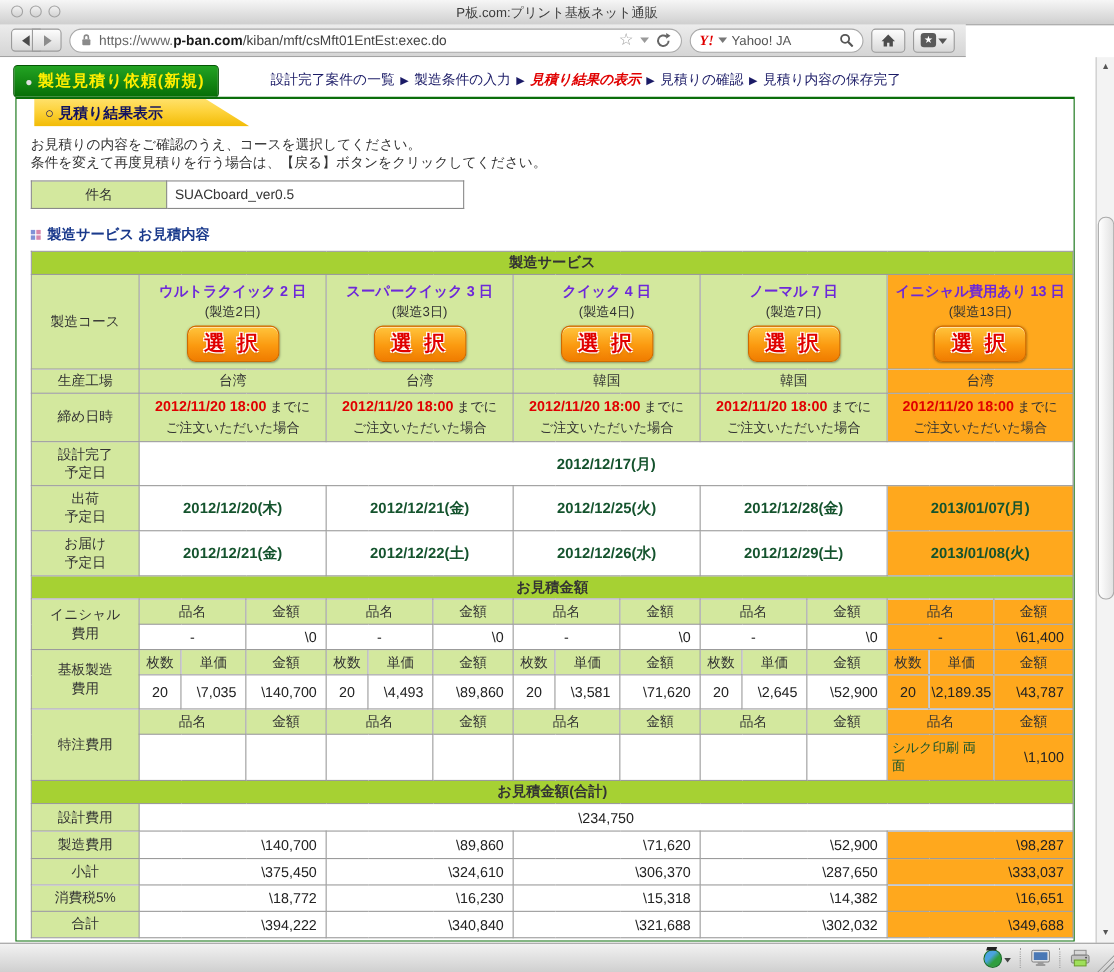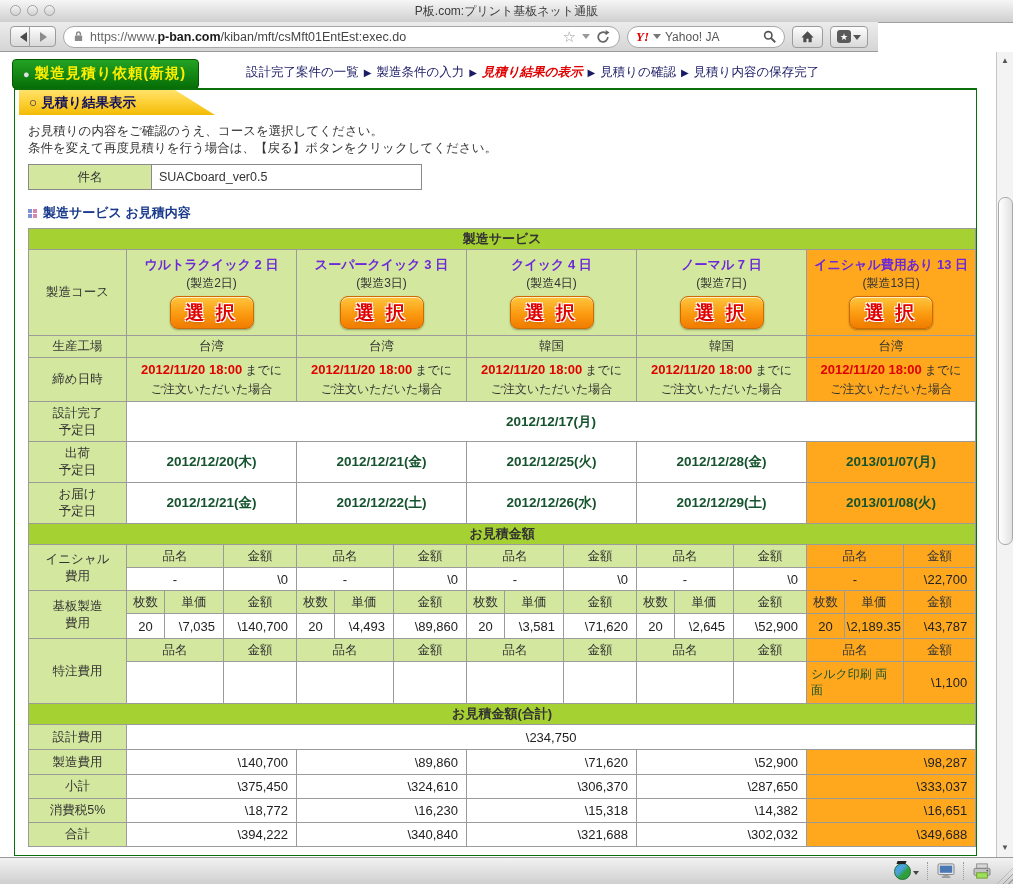--- a/index.html
+++ b/index.html
@@ -45,21 +45,21 @@
 
   .greenbtn{display:inline-block;background:linear-gradient(#23a323,#066e06);border:1px solid #055505;
     border-radius:4px;color:#ffee00;font-weight:bold;font-size:14.5px;padding:4px 12px 5px 10px;letter-spacing:1px;}
   .greenbtn .dot{color:#e0e0e0;font-size:11px;margin-right:5px;letter-spacing:0;}
   .crumbs{position:absolute;top:12px;left:246px;font-size:12.5px;color:#1a1a66;white-space:nowrap;}
   .crumbs .sep{color:#1a1a66;font-size:10px;margin:0 5px;}
   .crumbs .active{color:#e00000;font-weight:bold;font-style:italic;}
 
   .content-box{position:absolute;top:36px;left:14px;width:963px;height:768px;
     border:1px solid #0a6e0a;border-top:2px solid #0a6e0a;background:#fff;box-sizing:border-box;}
-  .tab{position:absolute;top:0;left:4px;height:25px;width:196px;
+  .tab{position:absolute;top:0;left:16px;height:25px;width:196px;
     background:linear-gradient(#ffe16a 0%,#fdd23a 45%,#f2bb05 100%);
     clip-path:polygon(0 0,156px 0,196px 25px,0 25px);
     color:#12125f;font-weight:bold;font-size:13.5px;line-height:25px;padding-left:10px;box-sizing:border-box;}
   .tab .circ{margin-right:4px;}
 
   .box-inner{padding:33px 0 0 13px;}
   .instr{font-size:12.5px;color:#333;line-height:17px;}
   .info-table{border-collapse:collapse;margin-top:7px;}
   .info-table td{border:1px solid #8a8a8a;height:22px;font-size:12.5px;color:#333;}
   .info-table .k{background:#d3e89e;width:120px;text-align:center;}
@@ -343,21 +343,21 @@
           <tr style="height:23px">
             <td colspan="2" class="w ctr">-</td>
                 <td class="w num">\0</td>
             <td colspan="2" class="w ctr">-</td>
                 <td class="w num">\0</td>
             <td colspan="2" class="w ctr">-</td>
                 <td class="w num">\0</td>
             <td colspan="2" class="w ctr">-</td>
                 <td class="w num">\0</td>
             <td colspan="2" class="w ctr oc">-</td>
-                <td class="w num oc">\22,700</td>
+                <td class="w num oc">\61,400</td>
           </tr>
 
           <tr style="height:23px">
             <td class="lbl" rowspan="2">基板製造
 費用</td>
             <td class="sh">枚数</td>
                 <td class="sh">単価</td>
                 <td class="sh">金額</td>
             <td class="sh">枚数</td>
                 <td class="sh">単価</td>
@@ -365,21 +365,21 @@
             <td class="sh">枚数</td>
                 <td class="sh">単価</td>
                 <td class="sh">金額</td>
             <td class="sh">枚数</td>
                 <td class="sh">単価</td>
                 <td class="sh">金額</td>
             <td class="sh oc">枚数</td>
                 <td class="sh oc">単価</td>
                 <td class="sh oc">金額</td>
           </tr>
-          <tr style="height:25px">
+          <tr style="height:31px">
             <td class="w ctr">20</td>
                 <td class="w num">\7,035</td>
                 <td class="w num">\140,700</td>
             <td class="w ctr">20</td>
                 <td class="w num">\4,493</td>
                 <td class="w num">\89,860</td>
             <td class="w ctr">20</td>
                 <td class="w num">\3,581</td>
                 <td class="w num">\71,620</td>
             <td class="w ctr">20</td>

